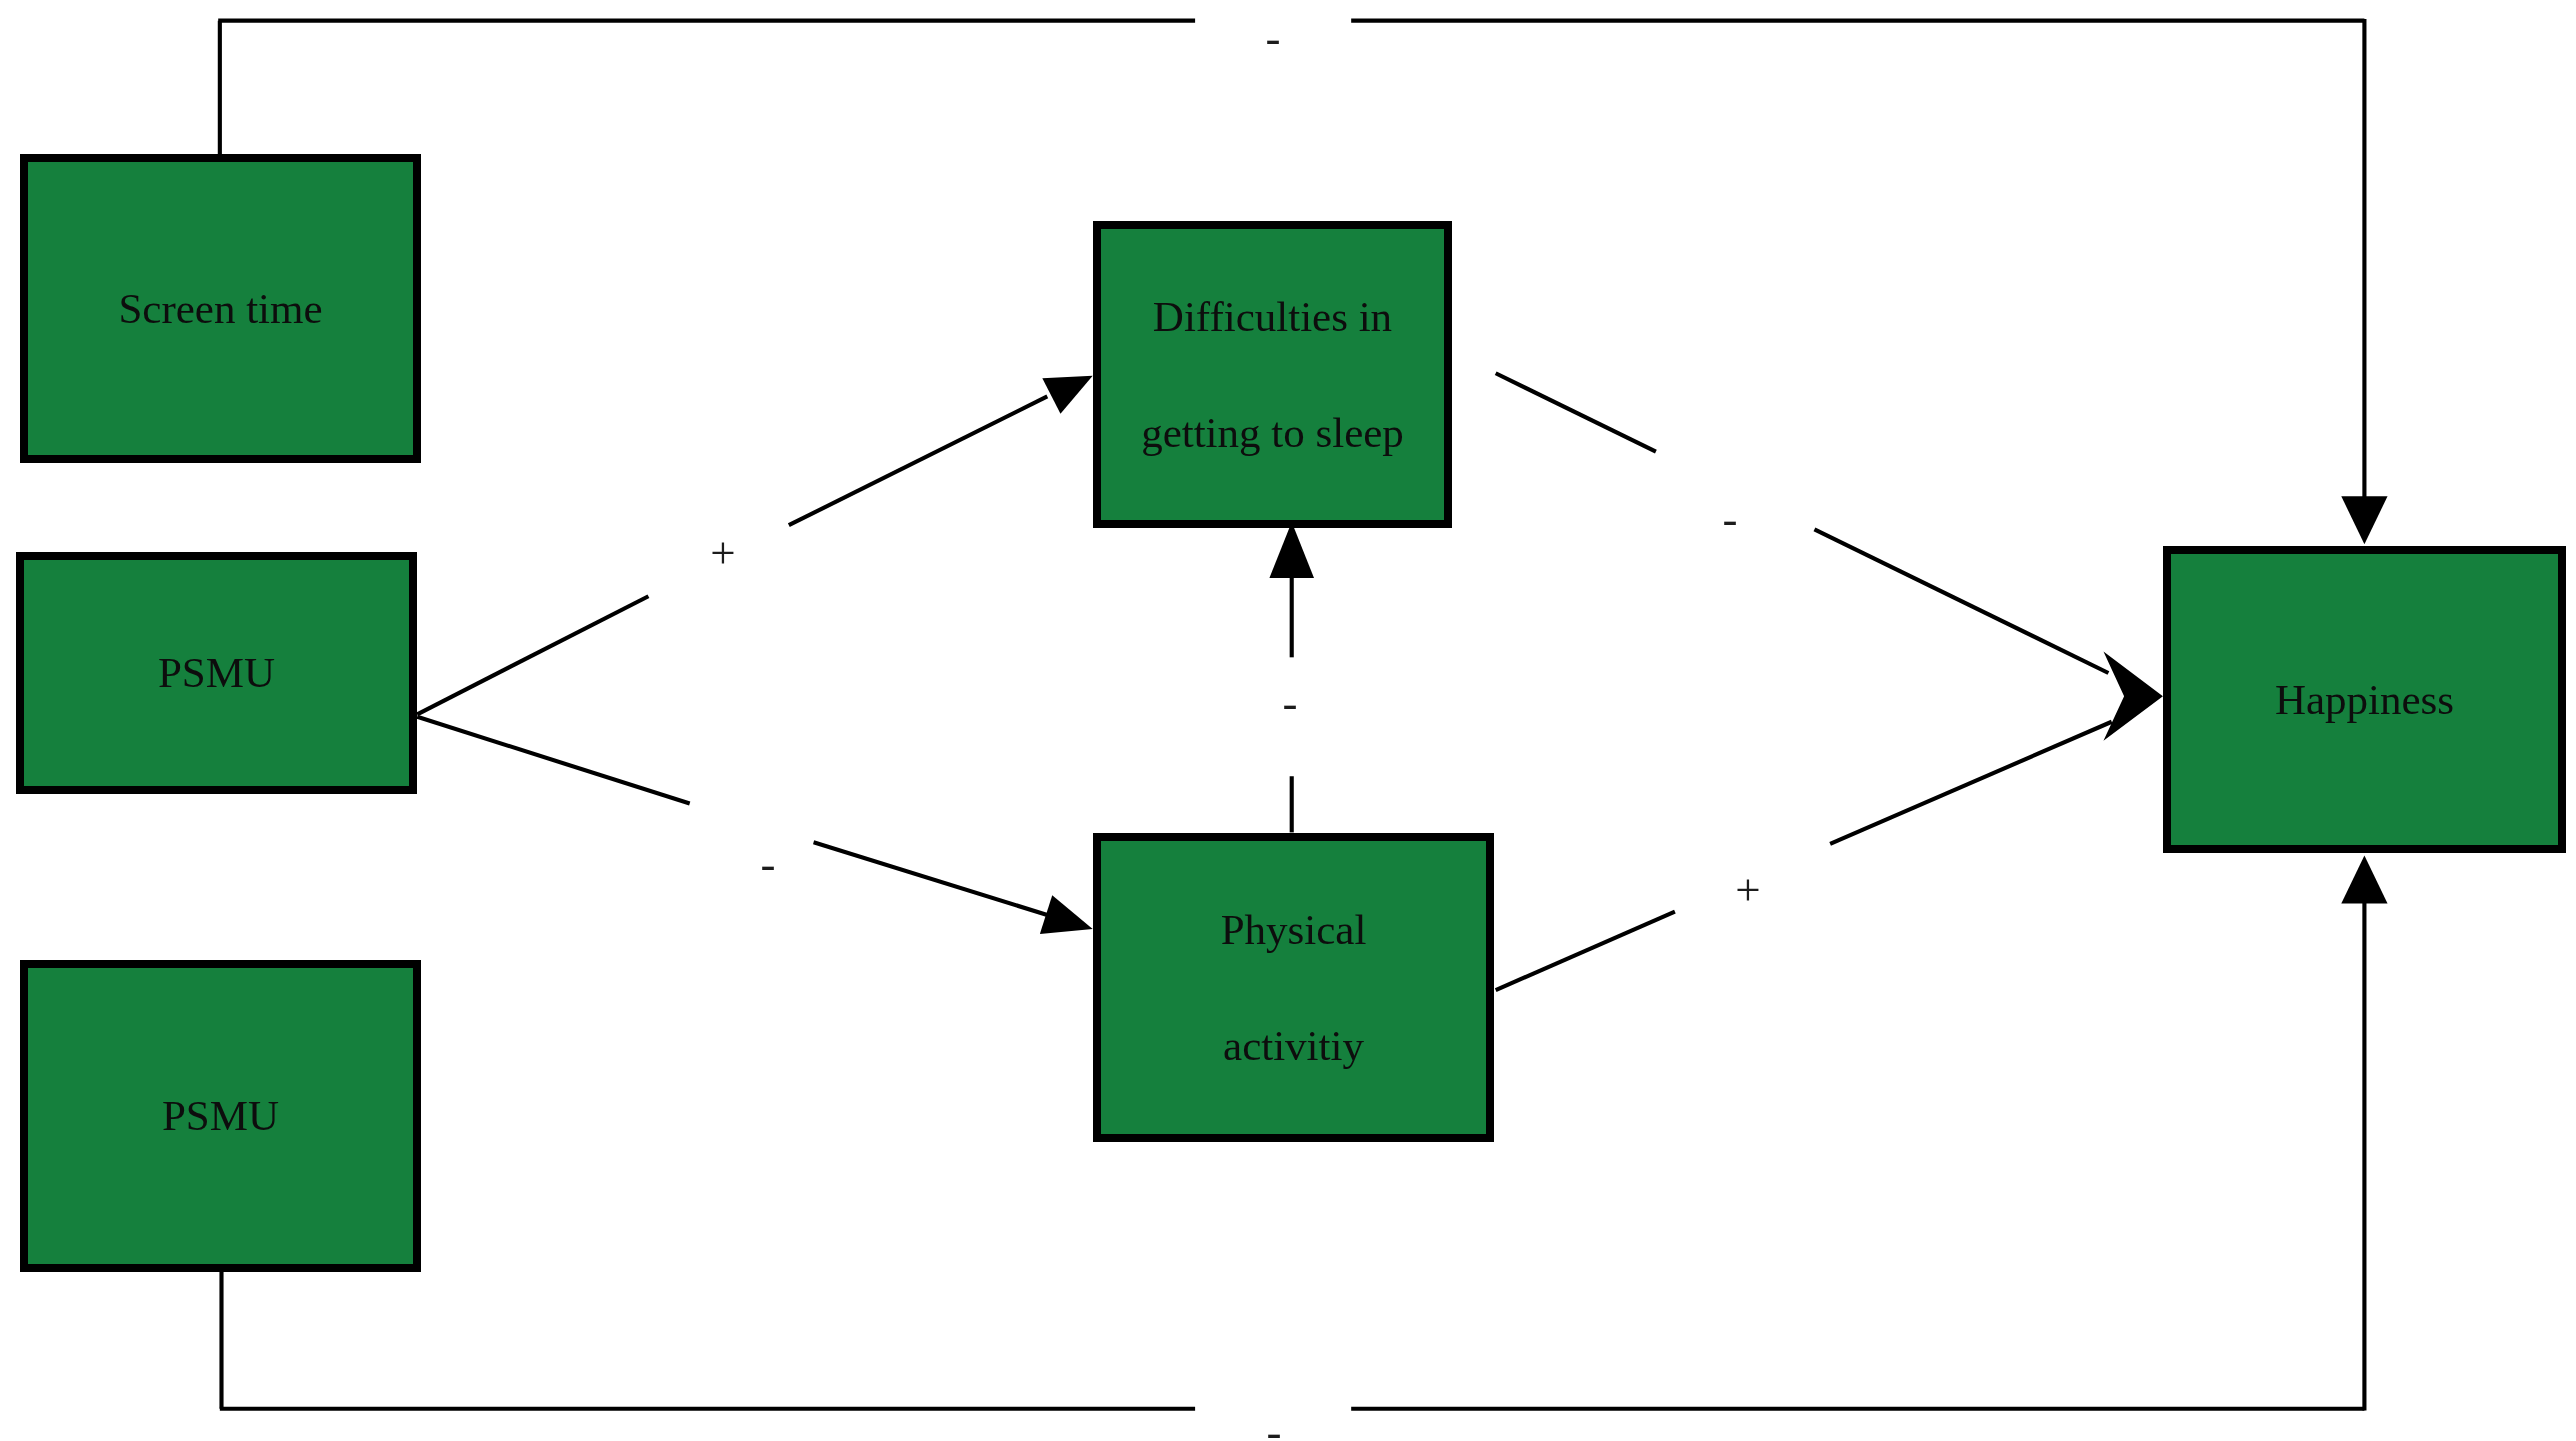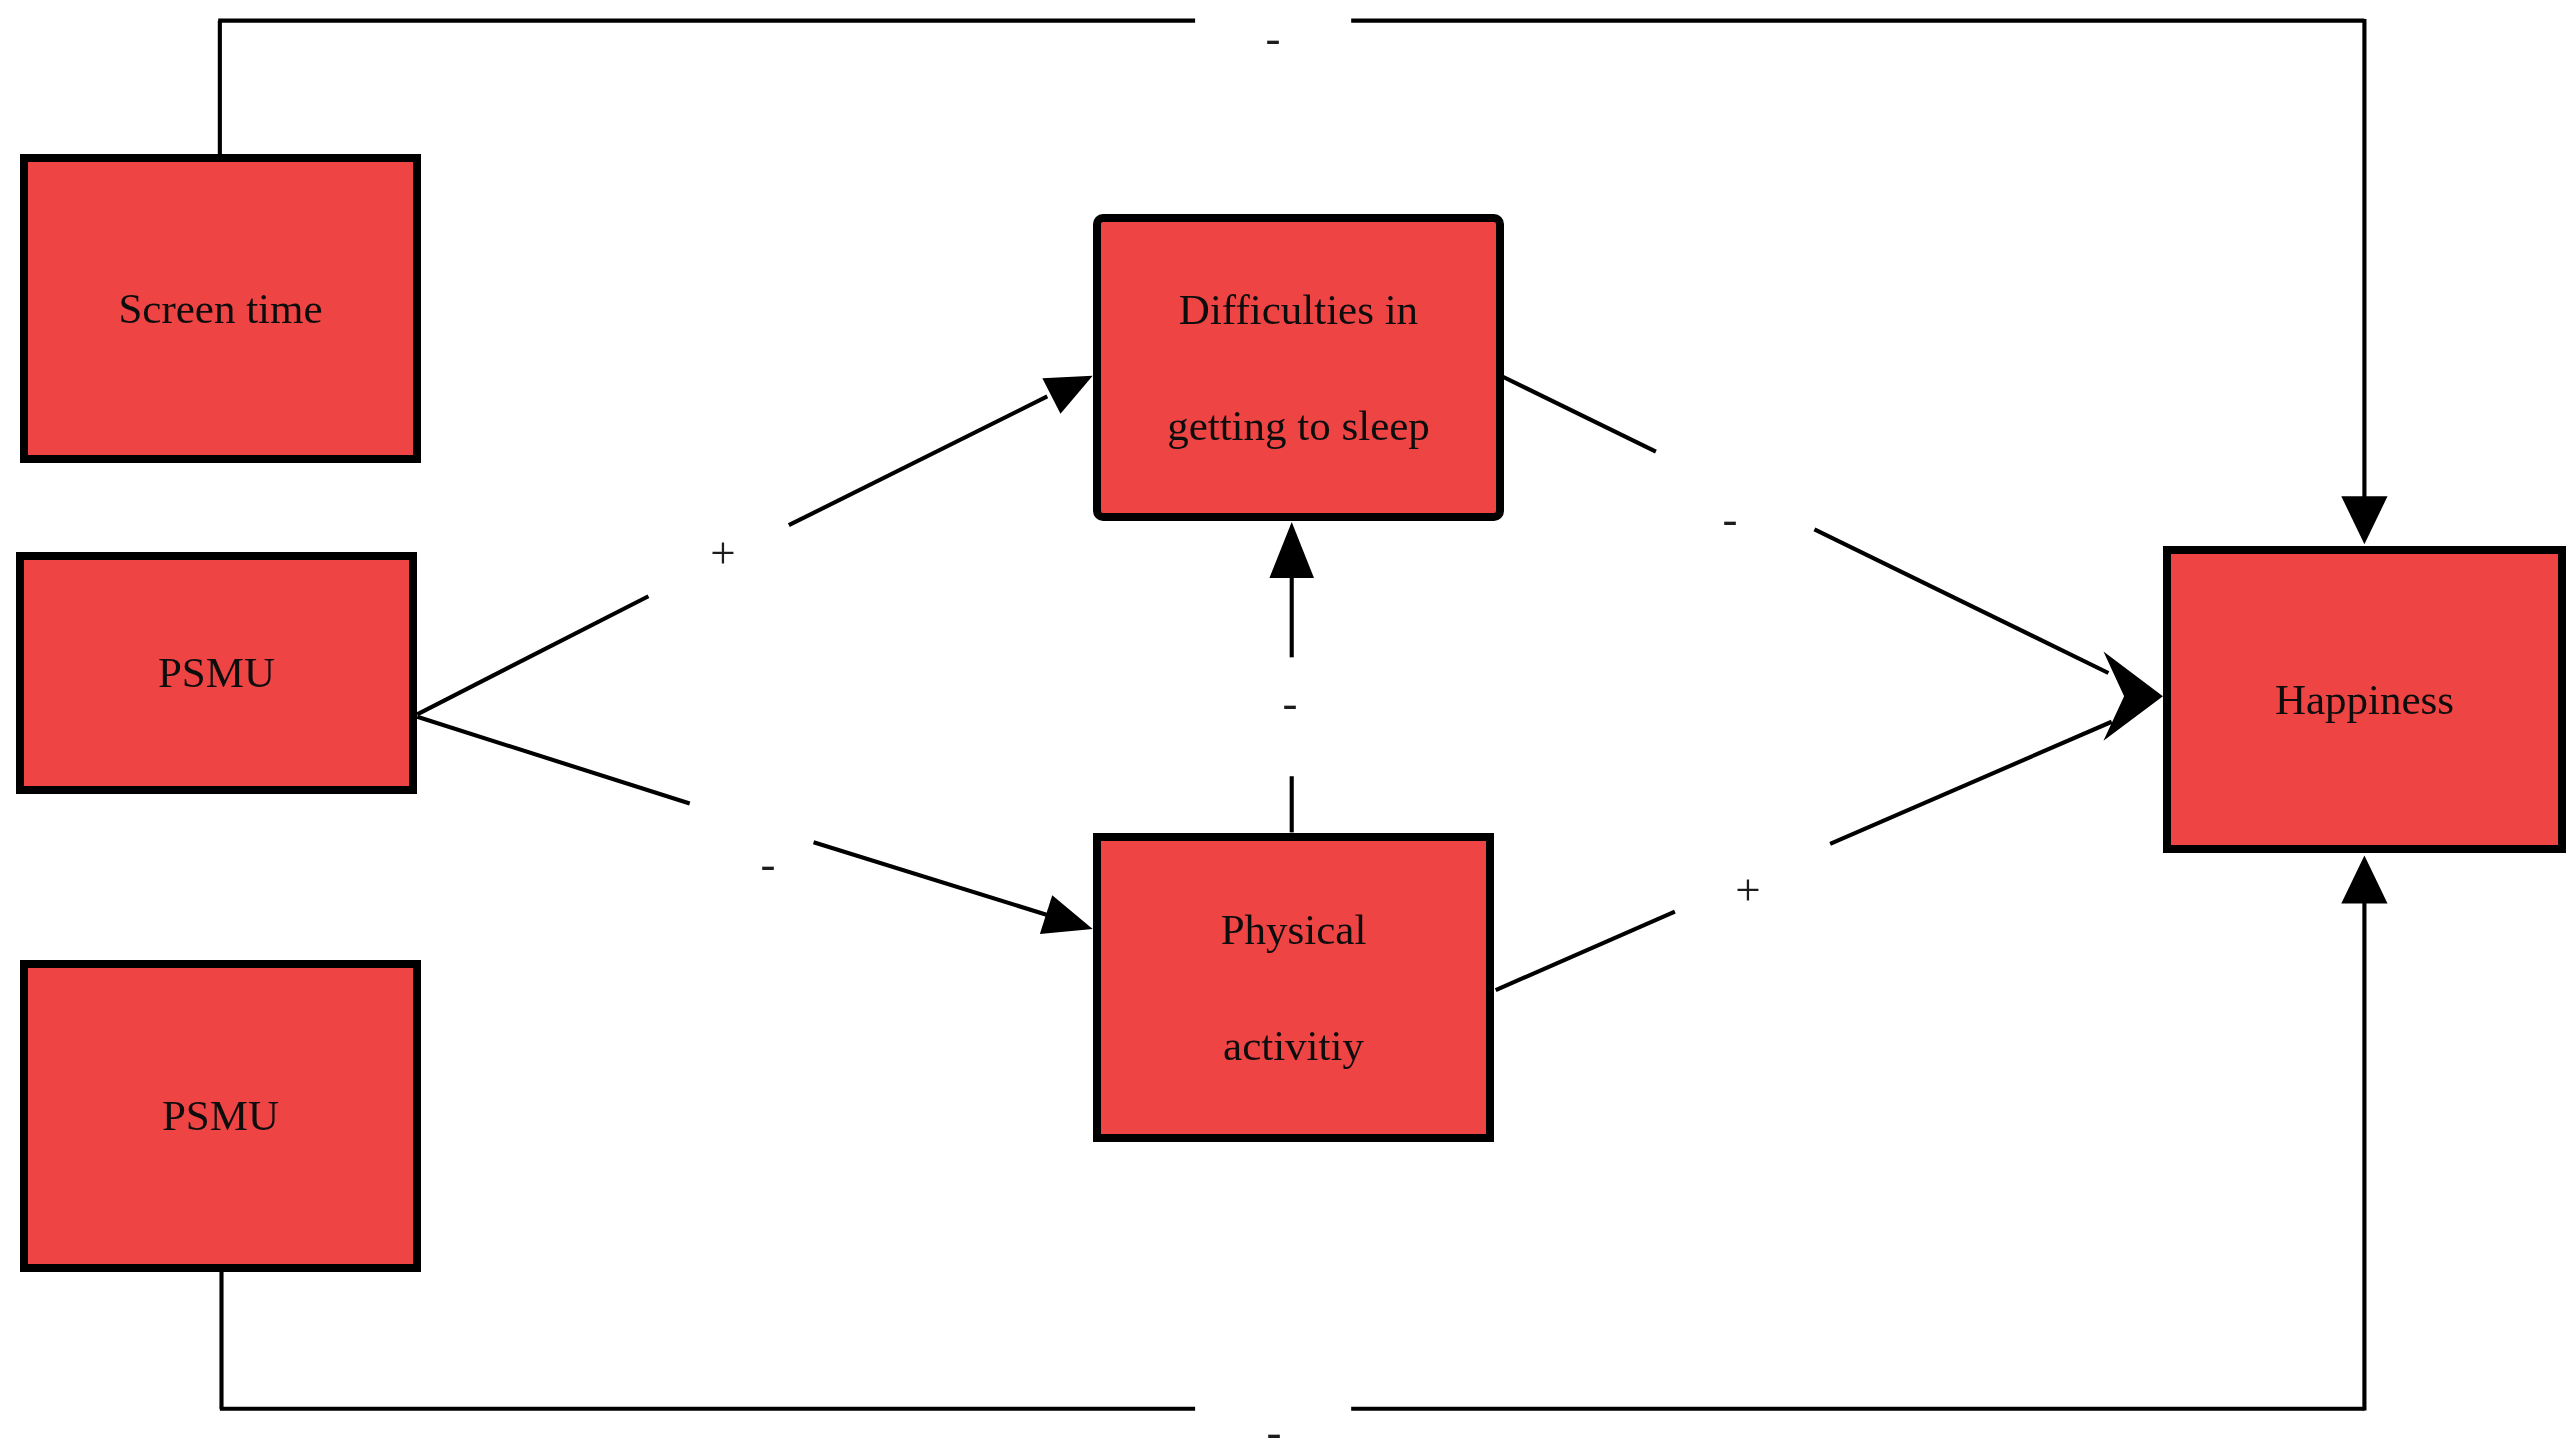--- a/index.html
+++ b/index.html
@@ -19,35 +19,35 @@
     position: absolute;
     left: 0;
     top: 0;
     width: 2576px;
     height: 1441px;
   }
   .node {
     position: absolute;
     box-sizing: border-box;
     border: 8.3px solid #000000;
-    background: #ef4444;
+    background: #15803d;
     display: flex;
     flex-direction: column;
     align-items: center;
     justify-content: center;
     text-align: center;
     color: #0d0d0d;
     font-size: 43px;
     line-height: 1.1;
   }
   .node.two-line { gap: 69px; }
   .node-screen-time       { left: 20px;   top: 154px;  width: 401px; height: 309px; }
   .node-psmu              { left: 16px;   top: 552px;  width: 401px; height: 242px; }
   .node-posi              { left: 20px;   top: 960px; width: 401px; height: 312px; }
-  .node-difficulties      { left: 1093px; top: 214px;  width: 411px; height: 307px; border-radius: 10px; }
+  .node-difficulties      { left: 1093px; top: 221px;  width: 359px; height: 307px; }
   .node-physical-activity { left: 1093px; top: 833px; width: 401px; height: 309px; }
   .node-happiness         { left: 2163px; top: 546px;  width: 403px; height: 307px; }
   .sign {
     position: absolute;
     transform: translate(-50%, -50%);
     font-size: 45px;
     color: #1c1c1c;
     line-height: 1;
   }
   .sign-top               { left: 1273px; top: 38px; }

